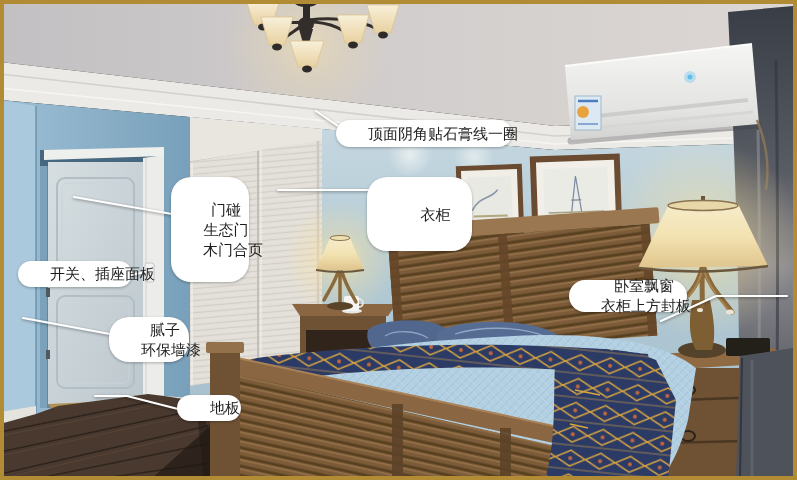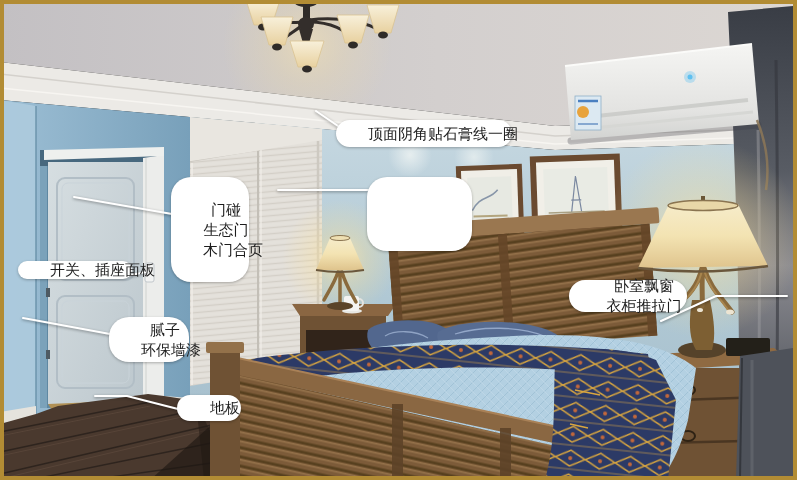--- a/index.html
+++ b/index.html
@@ -320,34 +320,35 @@
 <div class="label pill" style="left:336px;top:120px;width:176px;height:27px">
   <span>顶面阴角贴石膏线一圈</span>
 </div>
 
 <div class="label box" style="left:171px;top:177px;width:78px;height:105px">
   <span>门碰</span>
   <span>生态门</span>
   <span>木门合页</span>
 </div>
 
-<div class="label pill" style="left:18px;top:261px;width:114px;height:18px">
+<div class="label pill" style="left:18px;top:261px;width:114px;height:26px">
   <span>开关、插座面板</span>
 </div>
 
 <div class="label box" style="left:109px;top:317px;width:80px;height:45px">
   <span>腻子</span>
   <span>环保墙漆</span>
 </div>
 
 <div class="label pill" style="left:177px;top:395px;width:64px;height:26px">
   <span>地板</span>
 </div>
 
 <div class="label box lh23" style="left:367px;top:177px;width:105px;height:74px">
+  <span>衣柜</span>
 </div>
 
 <div class="label box" style="left:569px;top:280px;width:118px;height:32px">
   <span>卧室飘窗</span>
-  <span>衣柜推拉门</span>
+  <span>衣柜上方封板</span>
 </div>
 
 </div>
 
 </body></html>

